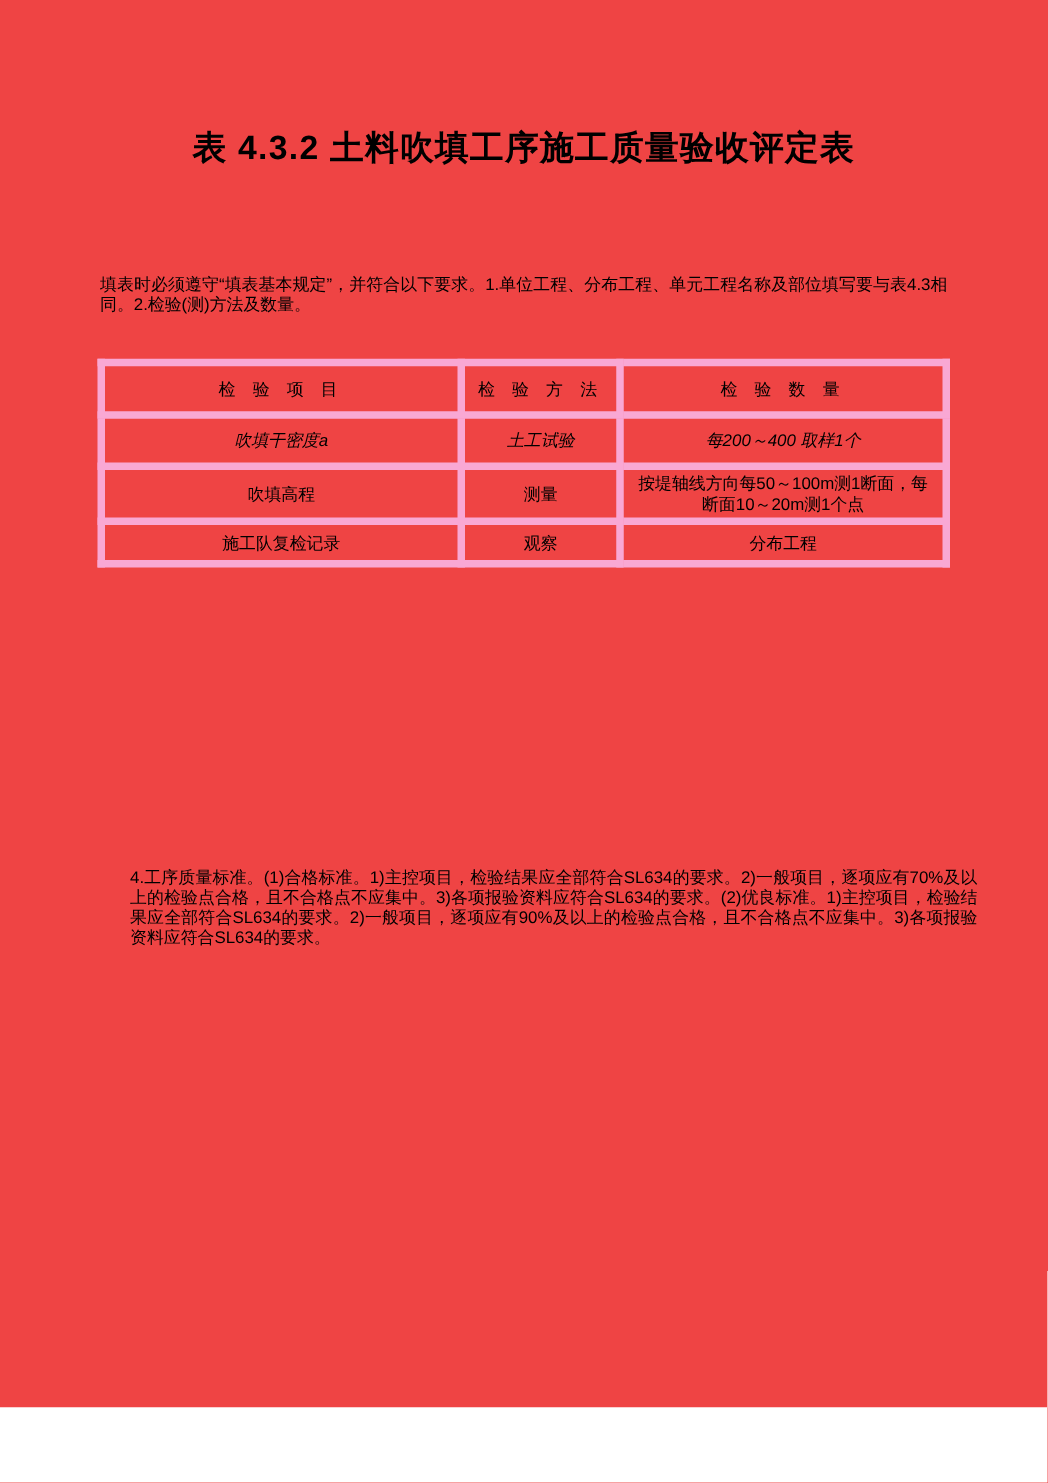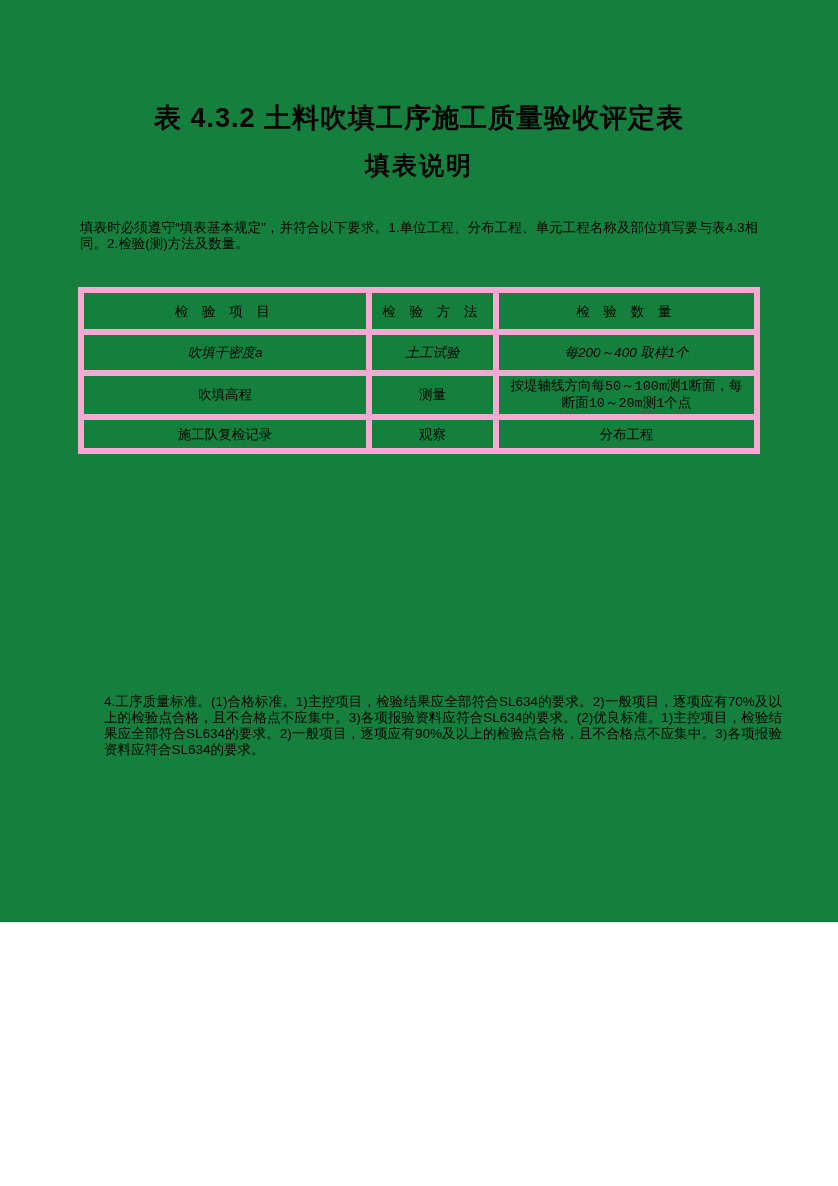--- a/index.html
+++ b/index.html
@@ -3,22 +3,22 @@
 <meta charset="utf-8">
 <style>
   html, body {
     margin: 0;
     padding: 0;
     background: #ffffff;
   }
   .page {
     position: relative;
     width: 838px;
-    height: 922px;
-    background: #15803d;
+    height: 1126px;
+    background: #ef4444;
     color: #000000;
     font-family: "Liberation Sans", "DejaVu Sans", sans-serif;
     overflow: hidden;
   }
   .doc-title {
     position: absolute;
     top: 100px;
     left: 0;
     width: 100%;
     margin: 0;
@@ -71,31 +71,30 @@
     line-height: 17px;
     padding: 2px 6px;
     word-break: break-all;
   }
   table.check-table th { letter-spacing: 5px; }
   .col-item   { width: 288px; }
   .col-method { width: 127px; }
   .col-qty    { width: 261px; }
   .row-header { height: 42px; }
   .row-1 { height: 41px; font-style: italic; }
-  .row-2 { height: 38px; font-family: Liberation Mono, monospace; }
+  .row-2 { height: 38px; }
   .row-3 { height: 34px; }
 </style>
 </head>
 <body>
 
 <div class="page">
 
   <h1 class="doc-title">表 4.3.2 土料吹填工序施工质量验收评定表</h1>
 
-  <h2 class="doc-subtitle">填表说明</h2>
 
   <p class="para para-intro">填表时必须遵守“填表基本规定”，并符合以下要求。1.单位工程、分布工程、单元工程名称及部位填写要与表4.3相同。2.检验(测)方法及数量。</p>
 
   <table class="check-table">
     <colgroup>
       <col class="col-item">
       <col class="col-method">
       <col class="col-qty">
     </colgroup>
     <thead>

